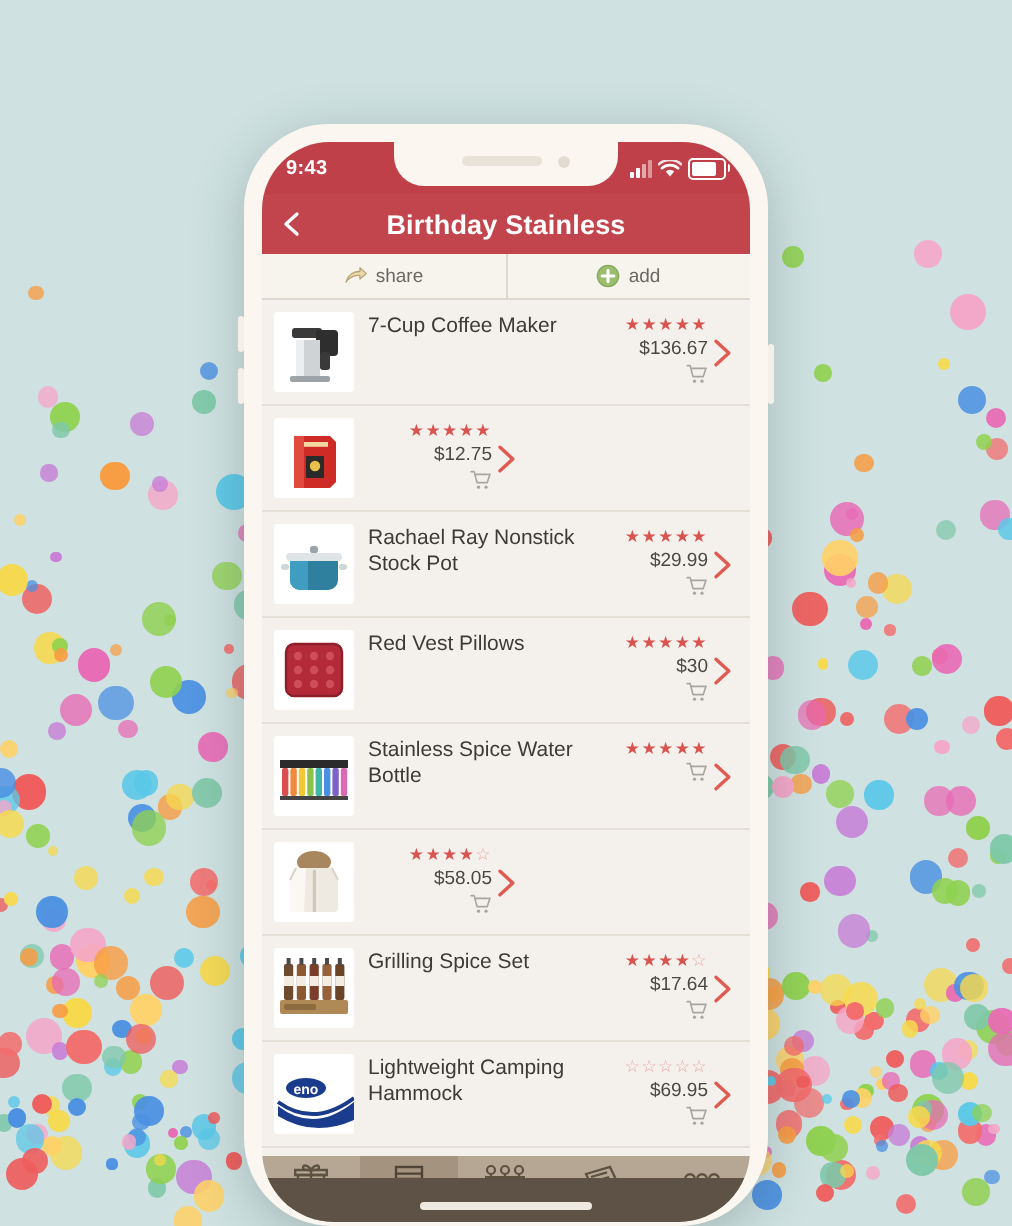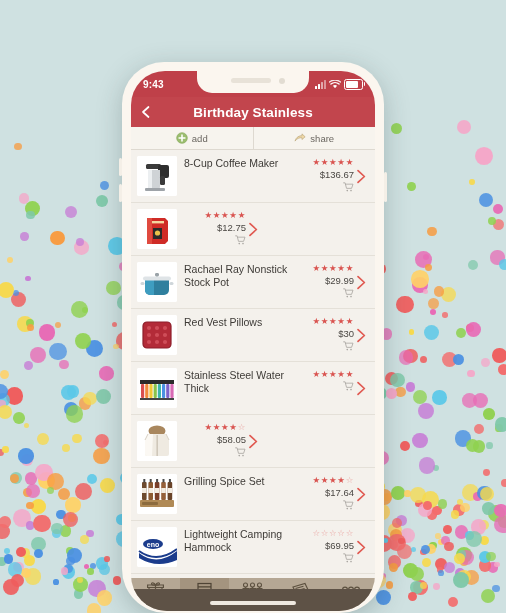--- a/index.html
+++ b/index.html
@@ -750,49 +750,49 @@
     <div id="navbar">
       <svg id="back-btn" viewBox="0 0 14 14">
         <path d="M9.5 2 L4 7 L9.5 12" stroke="#ffffff" stroke-width="1.7" fill="none" stroke-linecap="round" stroke-linejoin="round"></path>
       </svg>
       <div id="nav-title">Birthday Stainless</div>
     </div>
 
     <div id="toolbar">
       <div class="tool">
         <svg class="ic" viewBox="0 0 14 14">
+          <path d="M1.2 10.6 C2.6 5.6 6.4 4.2 9.3 4.4 L9.3 2.2 L13 5.6 L9.3 8.8 L9.3 6.7 C6.6 6.4 3.4 7.4 1.2 10.6 Z" fill="#f0d9a8" stroke="#b9a478" stroke-width=".75" stroke-linejoin="round"></path>
+        </svg>
+        <span class="tool-label">share</span>
+      </div>
+      <div class="tool">
+        <svg class="ic" viewBox="0 0 14 14">
           <circle cx="7" cy="7" r="6.2" fill="#9bbd6e"></circle>
           <circle cx="7" cy="7" r="6.2" fill="none" stroke="#89ab5e" stroke-width=".8"></circle>
           <path d="M7 3.6 V10.4 M3.6 7 H10.4" stroke="#fff" stroke-width="1.8" stroke-linecap="round"></path>
         </svg>
         <span class="tool-label">add</span>
-      </div>
-      <div class="tool">
-        <svg class="ic" viewBox="0 0 14 14">
-          <path d="M1.2 10.6 C2.6 5.6 6.4 4.2 9.3 4.4 L9.3 2.2 L13 5.6 L9.3 8.8 L9.3 6.7 C6.6 6.4 3.4 7.4 1.2 10.6 Z" fill="#f0d9a8" stroke="#b9a478" stroke-width=".75" stroke-linejoin="round"></path>
-        </svg>
-        <span class="tool-label">share</span>
       </div>
     </div>
 
     <div id="list">
         <div class="row">
       <div class="thumb">
       <svg viewBox="0 0 40 40">
               <rect width="40" height="40" fill="#fff"></rect>
       <rect x="9" y="8" width="15" height="5" rx="1.5" fill="#3a3a3a"></rect>
       <rect x="21" y="9" width="11" height="13" rx="2" fill="#2e2e2e"></rect>
       <path d="M11 14 h12 v17 a2 2 0 0 1-2 2 H13 a2 2 0 0 1-2-2 Z" fill="#cfd3d6"></path>
       <path d="M11 14 h4 v19 h-2 a2 2 0 0 1-2-2 Z" fill="#eceff1"></path>
       <rect x="23" y="20" width="5" height="9" rx="1.5" fill="#3a3a3a"></rect>
       <rect x="8" y="32" width="20" height="3" rx="1" fill="#9ea3a8"></rect>
             </svg>
           </div>
       <div class="rowmain">
-        <div class="title">8-Cup Coffee Maker</div>
+        <div class="title">7-Cup Coffee Maker</div>
       </div>
       <div class="rowright">
         <div class="stars">★★★★★</div>
         <div class="price">$136.67</div>
         <div class="cart">
               <svg viewBox="0 0 13 12">
   <path d="M0.6 1 H2.4 L4.1 7.6 H10.2 L11.9 2.6 H2.9" stroke="#6d6a65" stroke-width="1" fill="none" stroke-linecap="round" stroke-linejoin="round"></path>
   <circle cx="5" cy="10.3" r="1" fill="#6d6a65"></circle>
                 <circle cx="9.5" cy="10.3" r="1" fill="#6d6a65"></circle>
 </svg>
@@ -913,21 +913,21 @@
               <rect x="12.4" y="16" width="3.2" height="14" rx="1" fill="#f2c836"></rect>
               <rect x="16.6" y="16" width="3.2" height="14" rx="1" fill="#8bc34a"></rect>
               <rect x="20.8" y="16" width="3.2" height="14" rx="1" fill="#3fb6a8"></rect>
               <rect x="25" y="16" width="3.2" height="14" rx="1" fill="#4a90e2"></rect>
               <rect x="29.200000000000003" y="16" width="3.2" height="14" rx="1" fill="#7d62c9"></rect>
               <rect x="33.400000000000006" y="16" width="3.2" height="14" rx="1" fill="#d96bb5"></rect>
       <rect x="3" y="30" width="34" height="2" fill="#444"></rect>
             </svg>
           </div>
       <div class="rowmain">
-        <div class="title">Stainless Steel Water Thick</div>
+        <div class="title">Stainless Spice Water Bottle</div>
       </div>
       <div class="rowright">
         <div class="stars">★★★★★</div>
 
         <div class="cart">
               <svg viewBox="0 0 13 12">
   <path d="M0.6 1 H2.4 L4.1 7.6 H10.2 L11.9 2.6 H2.9" stroke="#6d6a65" stroke-width="1" fill="none" stroke-linecap="round" stroke-linejoin="round"></path>
   <circle cx="5" cy="10.3" r="1" fill="#6d6a65"></circle>
                 <circle cx="9.5" cy="10.3" r="1" fill="#6d6a65"></circle>
 </svg>

